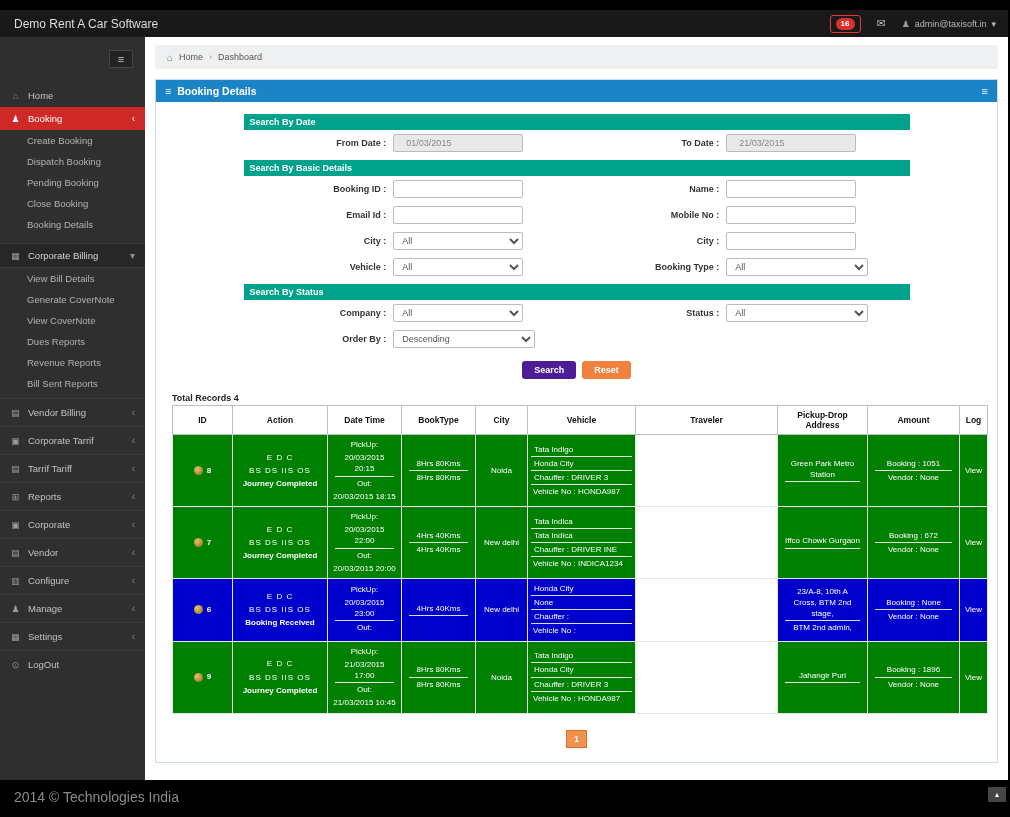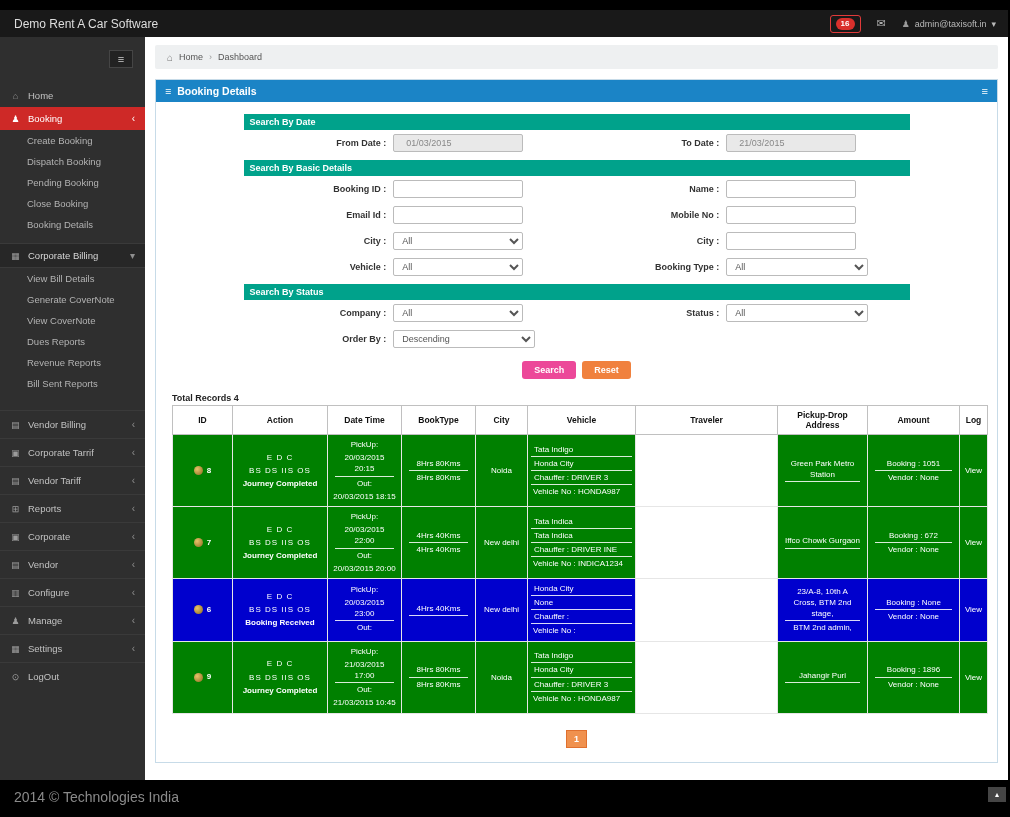--- a/index.html
+++ b/index.html
@@ -24,21 +24,21 @@
   .sidebar { width:145px; background:#2f2f2f; flex:0 0 auto; }
   .sidebar-top { display:flex; justify-content:flex-end; padding:13px 12px 16px; }
   .toggle-btn { width:24px; height:18px; background:#222; border:1px solid #454545; color:#cfcfcf; font-size:11px; line-height:1; cursor:pointer; }
   .nav-item { display:flex; align-items:center; gap:7px; padding:6px 10px; color:#c2c2c2; font-size:9.5px; cursor:pointer; }
   .nav-item i { font-style:normal; width:11px; color:#9c9c9c; font-size:9px; text-align:center; flex:0 0 auto; }
   .nav-item .arrow { margin-left:auto; font-style:normal; color:#8f8f8f; font-size:10px; }
   .nav-item.active { background:#ce2927; color:#fff; }
   .nav-item.active i, .nav-item.active .arrow { color:#fff; }
   .submenu a { display:block; padding:5px 10px 5px 27px; color:#b3b3b3; font-size:9.5px; cursor:pointer; }
   .section-item { background:#272727; border-top:1px solid #3a3a3a; border-bottom:1px solid #3a3a3a; margin-top:8px; color:#d6d6d6; }
-  .submenu.second { margin-bottom:16px; }
+  .submenu.second { margin-bottom:4px; }
   .bottom-item { border-top:1px solid #3a3a3a; padding:8px 10px; }
 
   
   .main { flex:1; background:#fff; padding:8px 10px; min-width:0; overflow:hidden; }
   .breadcrumb { background:#eef0f1; border-radius:2px; height:24px; display:flex; align-items:center; gap:6px; padding:0 12px; font-size:9px; color:#555; margin-bottom:10px; }
   .breadcrumb .bicon { color:#777; font-size:10px; }
   .breadcrumb a { color:#555; text-decoration:none; cursor:pointer; }
   .breadcrumb .bsep { color:#999; }
 
   .panel { border:1px solid #c7dbe8; }
@@ -53,21 +53,21 @@
   .form-row { display:flex; }
   .field { width:50%; display:flex; align-items:center; padding:4px 0; }
   .field label { width:45%; text-align:right; font-size:9px; font-weight:bold; color:#333; padding-right:7px; }
   .txt, .sel { height:18px; font-size:9px; color:#555; border:1px solid #bbb; border-radius:2px; padding:0 4px; background:#fff; font-family:inherit; }
   .txt { width:130px; }
   .txt.date { background:#e9e9e9; color:#888;padding-left:12px; }
   .sel { width:130px; }
   .sel.wide { width:142px; }
   .btn-row { display:flex; justify-content:center; gap:6px; margin-top:9px; }
   .btn { border:none; border-radius:3px; color:#fff; font-size:9px; font-weight:bold; padding:4px 12px; cursor:pointer; font-family:inherit; }
-  .btn.search { background:#ec4899; }
+  .btn.search { background:#4c1d95; }
   .btn.reset { background:#f0813e; }
 
   
   .total-row { font-size:9px; font-weight:bold; color:#222; margin:14px 0 2px; }
   .export-row { display:flex; justify-content:flex-end; gap:7px; margin-bottom:7px; }
   .btn.export { background:#0b800b; border-radius:4px; padding:4px 9px; }
 
   
   table.results { border-collapse:collapse; width:100%; table-layout:fixed; border:1px solid #888; }
   .results th { background:#fff; border:1px solid #c0c0c0; font-size:8.5px; color:#111; padding:4px 2px; }
@@ -158,21 +158,21 @@
           <span>Vendor Billing</span>
           <em class="arrow">‹</em>
         </a>
         <a class="nav-item bottom-item">
           <i>▣</i>
           <span>Corporate Tarrif</span>
           <em class="arrow">‹</em>
         </a>
         <a class="nav-item bottom-item">
           <i>▤</i>
-          <span>Vendor Tariff</span>
+          <span>Tarrif Tariff</span>
           <em class="arrow">‹</em>
         </a>
         <a class="nav-item bottom-item">
           <i>⊞</i>
           <span>Reports</span>
           <em class="arrow">‹</em>
         </a>
         <a class="nav-item bottom-item">
           <i>▣</i>
           <span>Corporate</span>

